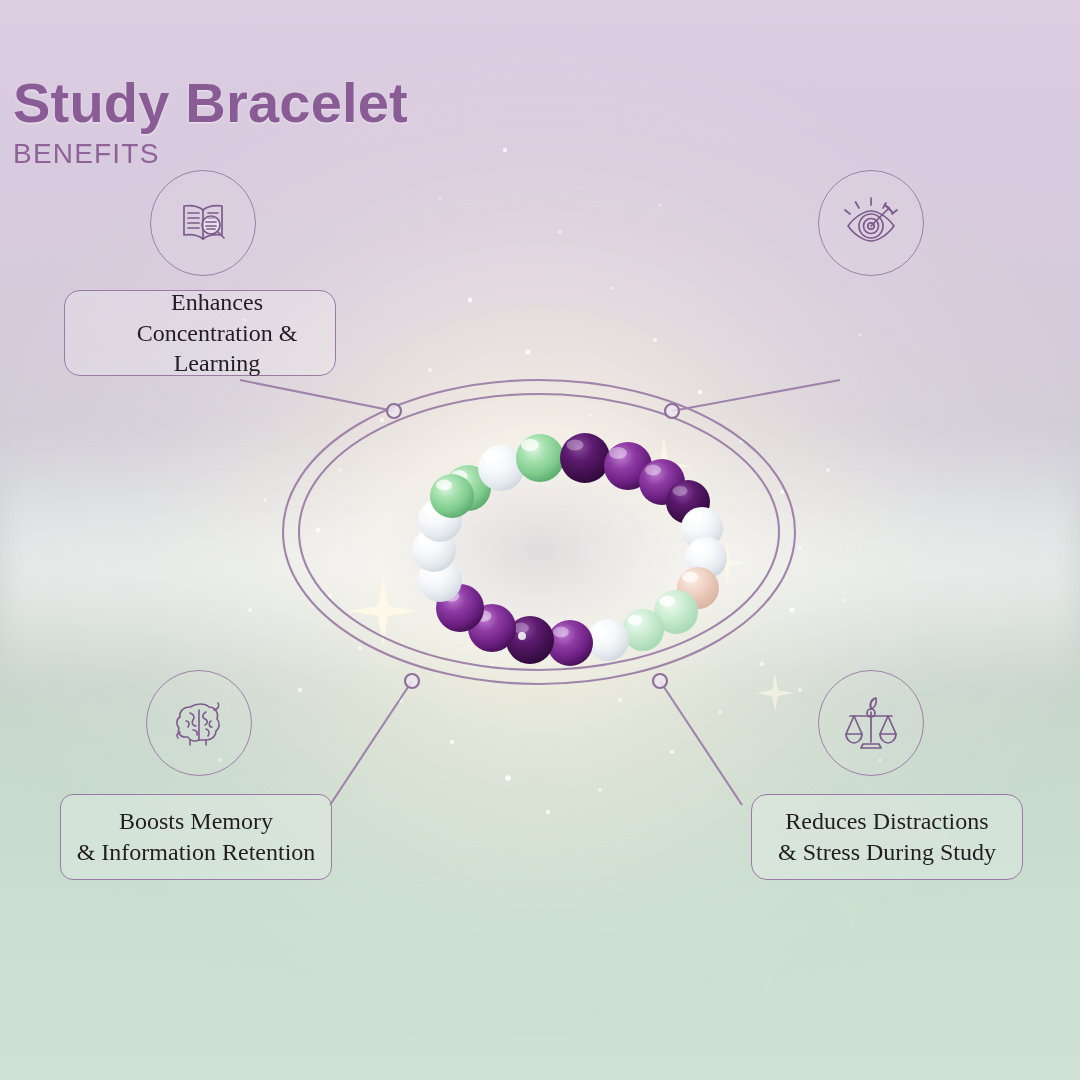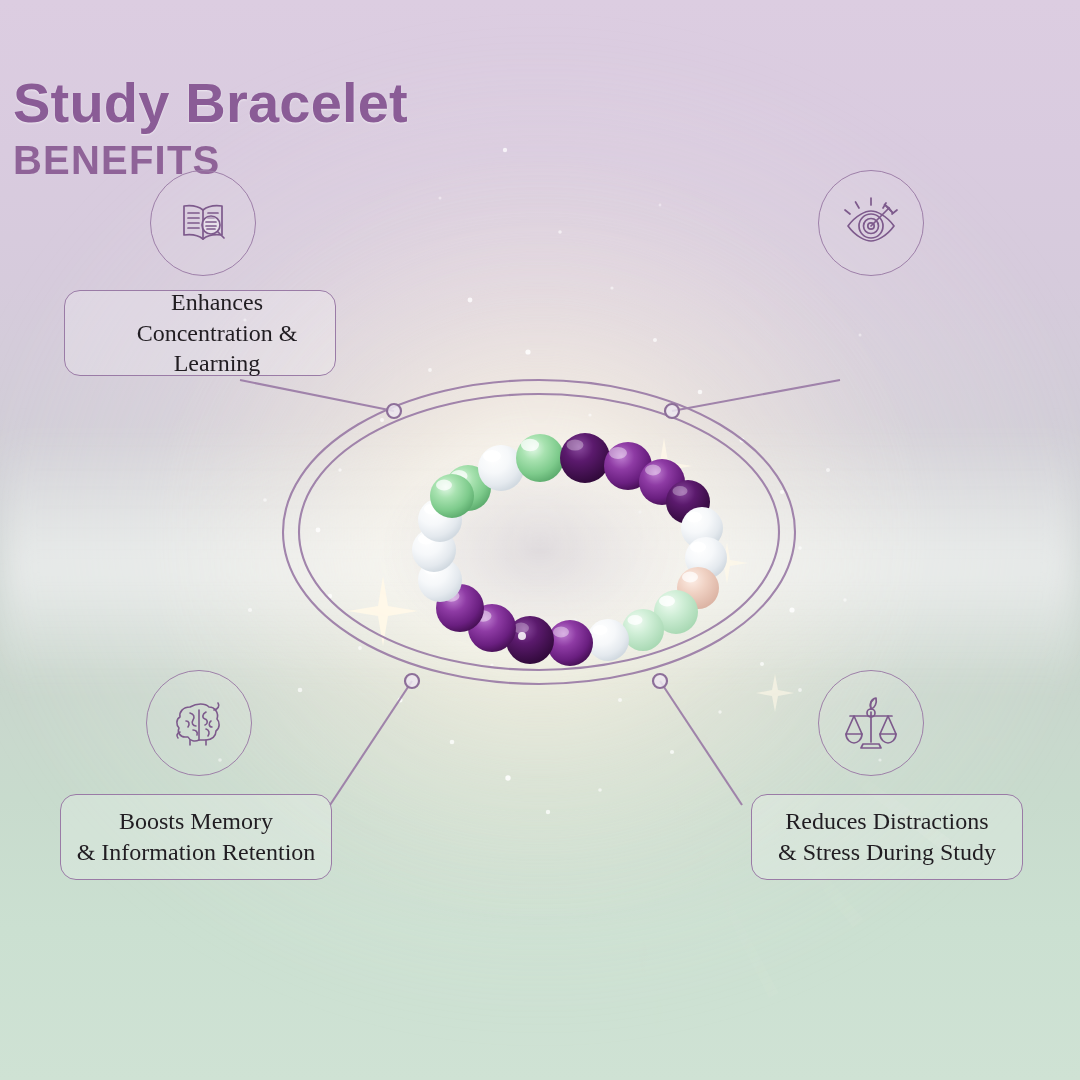--- a/index.html
+++ b/index.html
@@ -55,21 +55,21 @@
   .sparkles{position:absolute;left:0;top:0;width:1080px;height:1080px;}
 
   
   .title-wrap{position:absolute;left:0;top:74px;width:1004px;text-align:left;margin-left:13px;}
   .title{
     font-size:56px;font-weight:700;color:#8a5c96;letter-spacing:.2px;
     line-height:1.05;margin:0;
     text-shadow:0 1px 2px rgba(255,255,255,.55);
   }
   .subtitle{
-    font-size:40px;font-weight:700;color:#8f6398;letter-spacing:1.2px;
+    font-size:28px;font-weight:400;color:#8f6398;letter-spacing:1.2px;
     margin:6px 0 0 0;line-height:1.05;
   }
 
   
   .frame{position:absolute;left:0;top:0;width:1080px;height:1080px;}
 
   
   .bracelet{position:absolute;left:340px;top:400px;width:400px;height:270px;}
 
   
@@ -436,21 +436,21 @@
       <path d="M23 52 L39 52 L41 56 L21 56 Z"></path>
     </svg>
   </div>
 
   <div class="label-box" style="left:64px;top:290px;width:272px;height:86px;padding-left:48px;">
     <div class="label-text">Enhances
 Concentration &amp; Learning</div>
   </div>
 
 
-  <div class="label-box" style="left:60px;top:794px;width:272px;height:86px;">
+  <div class="label-box" style="left:60px;top:794px;width:272px;height:86px;border-radius:13px;">
     <div class="label-text">Boosts Memory
 &amp; Information Retention</div>
   </div>
 
   <div class="label-box" style="left:751px;top:794px;width:272px;height:86px;">
     <div class="label-text">Reduces Distractions
 &amp; Stress During Study</div>
   </div>
 
 </div>

